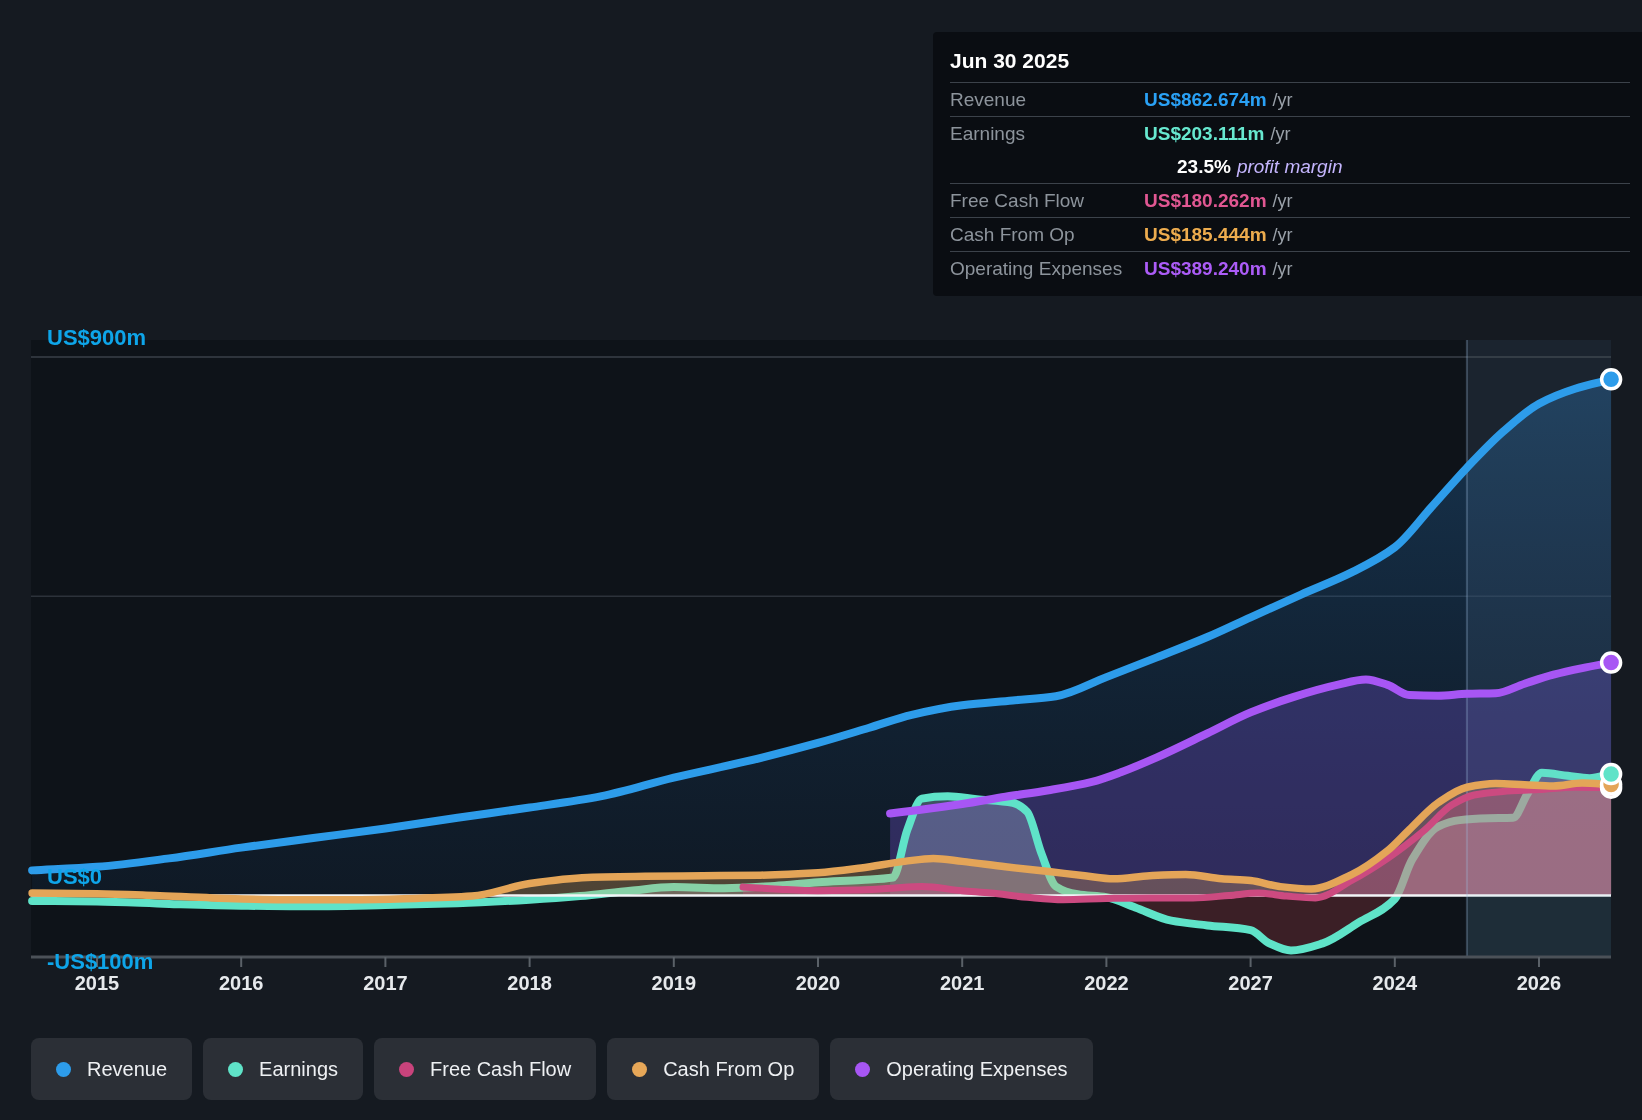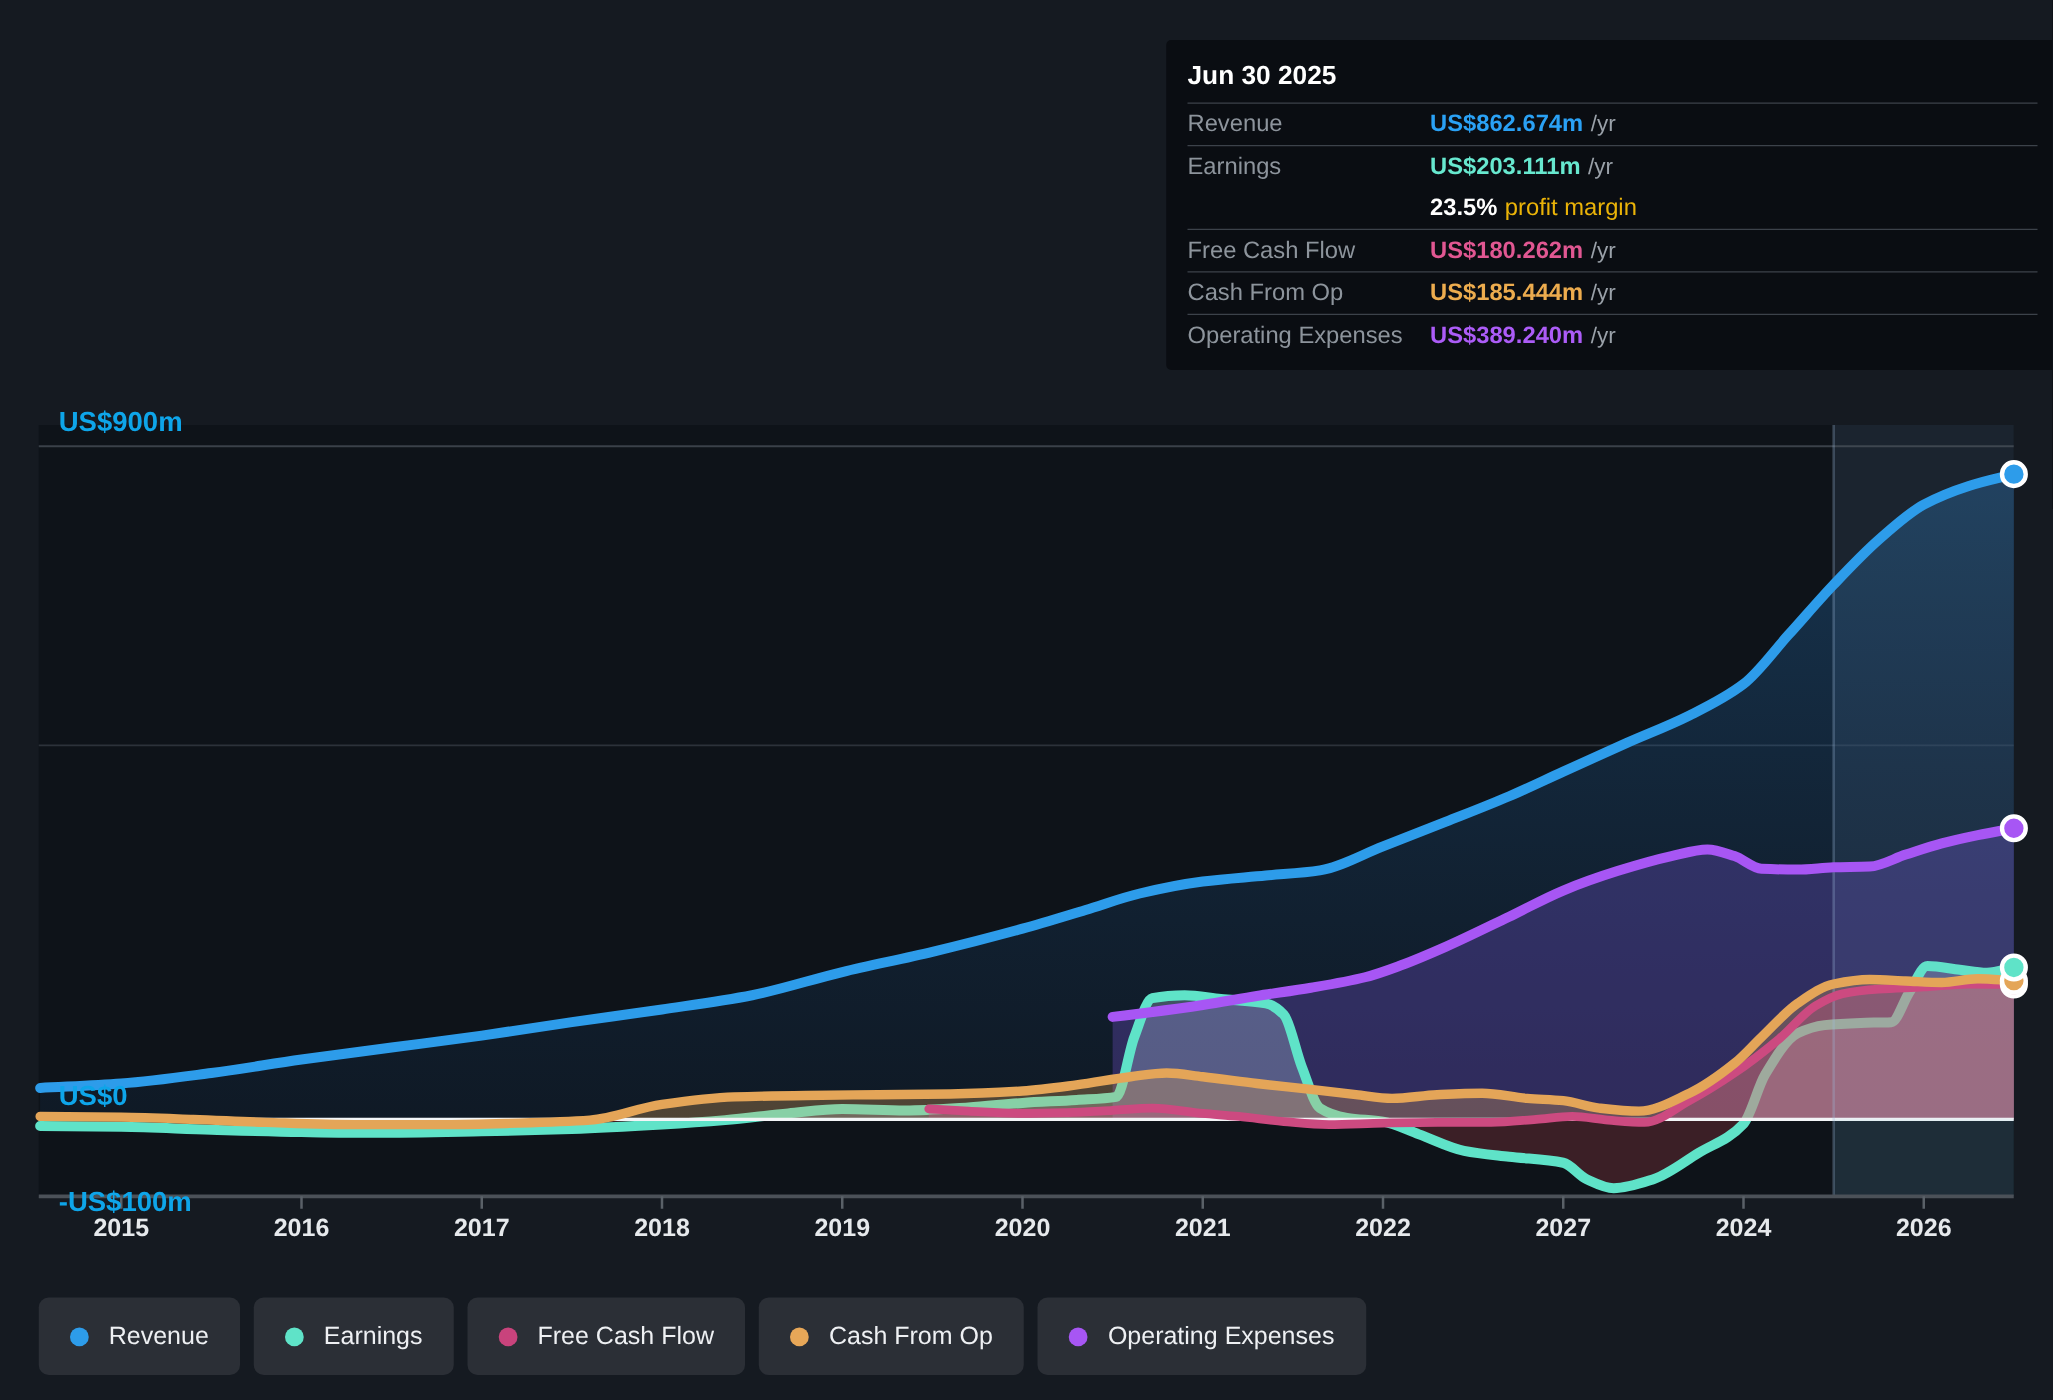--- a/index.html
+++ b/index.html
@@ -11,22 +11,22 @@
   .tooltip{position:absolute;left:933px;top:32px;width:717px;height:264px;
            background:#0a0d12;border-radius:4px;box-sizing:border-box;
            padding:10px 20px 8px 17px;display:flex;flex-direction:column;}
   .tt-title{font-size:21px;font-weight:bold;color:#ffffff;height:40px;line-height:38px;}
   .tt-row{display:flex;align-items:center;height:33px;border-top:1px solid #3c424a;}
   .tt-row.no-line{border-top:none;}
   .tt-label{width:194px;font-size:19px;color:#8d949c;flex:none;}
   .tt-val{font-size:19px;}
   .tt-val b{font-weight:bold;}
   .tt-unit{color:#9aa1a9;font-weight:normal;margin-left:6px;font-size:18px;}
-  .tt-margin-val{color:#ffffff;font-weight:bold;}
-  .tt-margin-txt{color:#eab308;margin-left:6px;}
+  .tt-margin-val{color:#ffffff;font-weight:bold;margin-left:33px;}
+  .tt-margin-txt{color:#c4b5fd;margin-left:6px;font-style:italic;}
 
   
   .y-label{position:absolute;left:47px;font-size:22px;font-weight:bold;color:#0ea5e9;}
   .x-label{position:absolute;top:972px;font-size:20px;font-weight:bold;color:#e6e9ec;
            transform:translateX(-50%);text-align:right;}
 
   
   .legend{position:absolute;left:31px;top:1038px;display:flex;gap:11px;}
   .chip{display:flex;align-items:center;gap:16px;height:62px;padding:0 25px;
         background:#2b2f36;border-radius:8px;cursor:pointer;}

